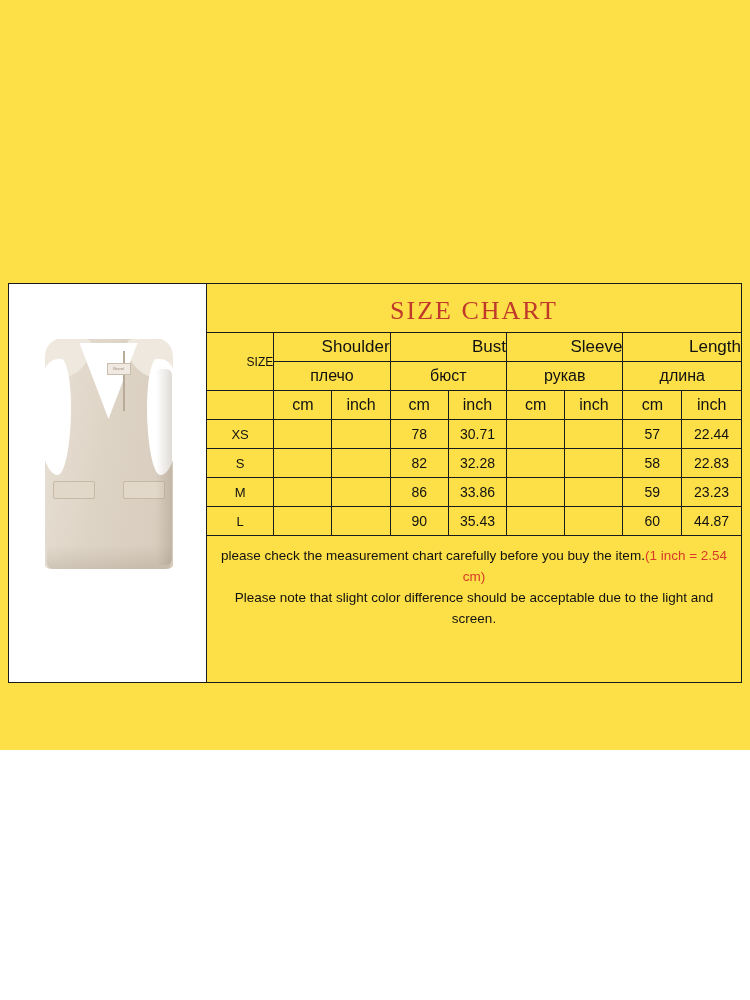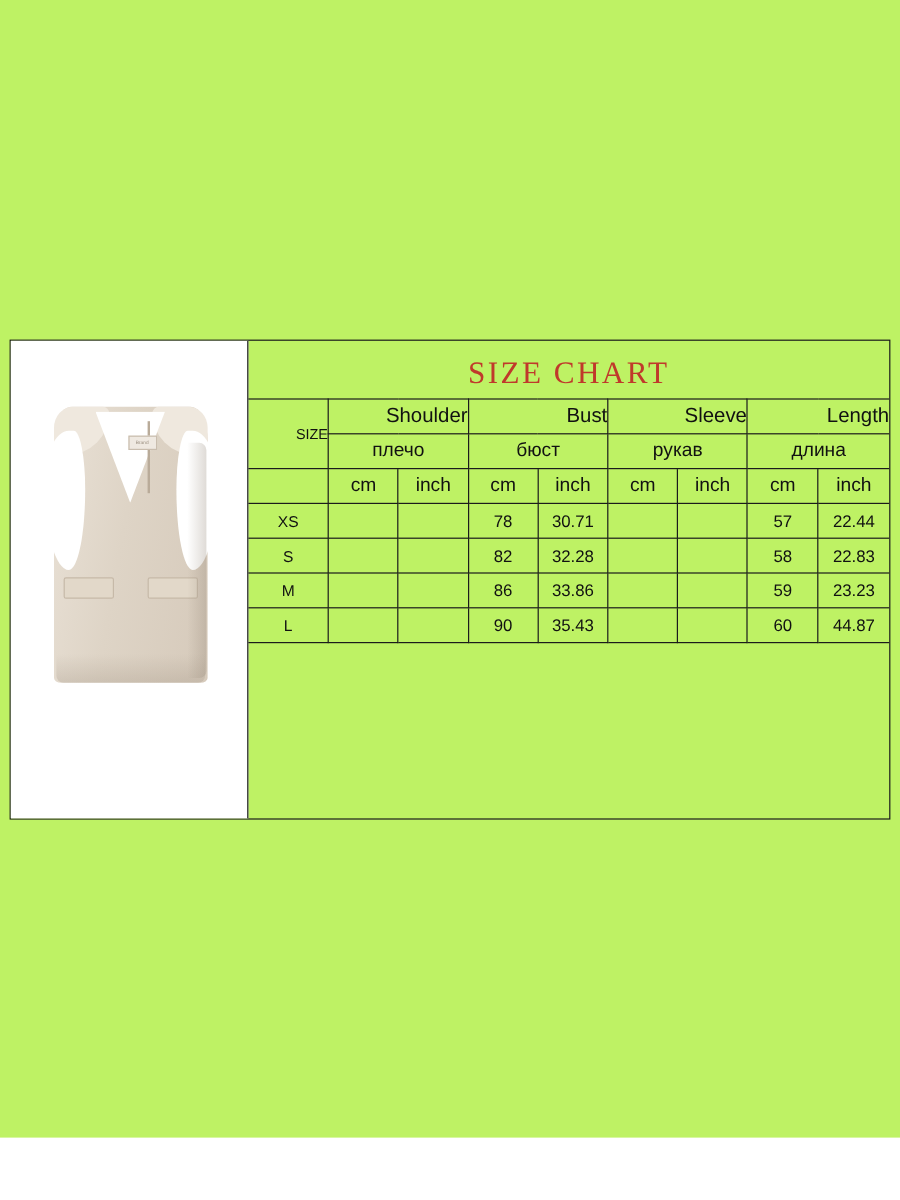--- a/index.html
+++ b/index.html
@@ -12,22 +12,22 @@
     height: 1000px;
     font-family: "Liberation Sans", sans-serif;
     position: relative;
   }
 
   #page {
     position: absolute;
     left: 0;
     top: 0;
     width: 750px;
-    height: 948px;
-    background: #bef264;
+    height: 750px;
+    background: #fde047;
   }
 
   
   .panel {
     position: absolute;
     left: 8px;
     top: 283px;
     width: 734px;
     height: 400px;
     border: 1px solid #1b1b1b;
@@ -353,16 +353,20 @@
             <td class="cell-val">90</td>
             <td class="cell-val">35.43</td>
             <td class="cell-val"></td>
             <td class="cell-val"></td>
             <td class="cell-val">60</td>
             <td class="cell-val">44.87</td>
           </tr>
         </tbody>
       </table>
 
+      <div class="notes">
+        <span>please check the measurement chart carefully before you buy the item.</span><span class="red">(1 inch = 2.54 cm)</span>
+        <div>Please note that slight color difference should be acceptable due to the light and screen.</div>
+      </div>
 
     </div>
   </div>
 </div>
 
 </body></html>

